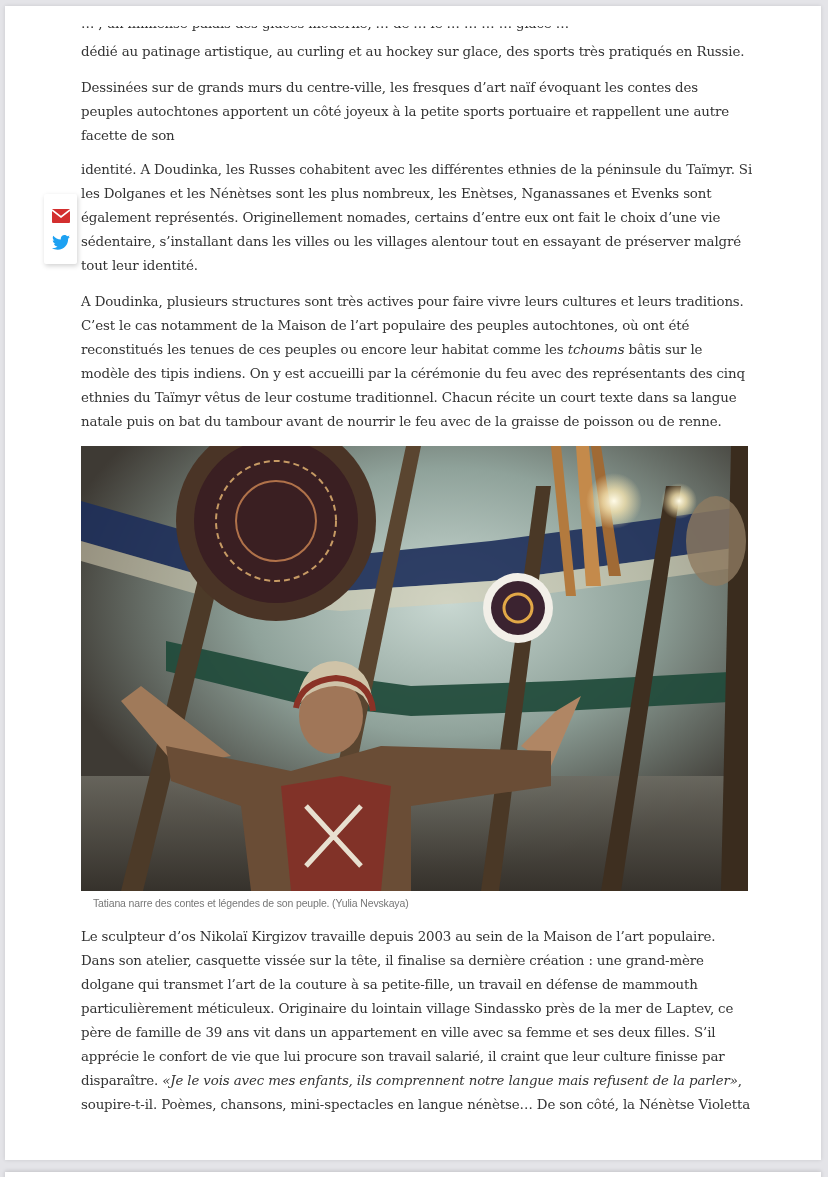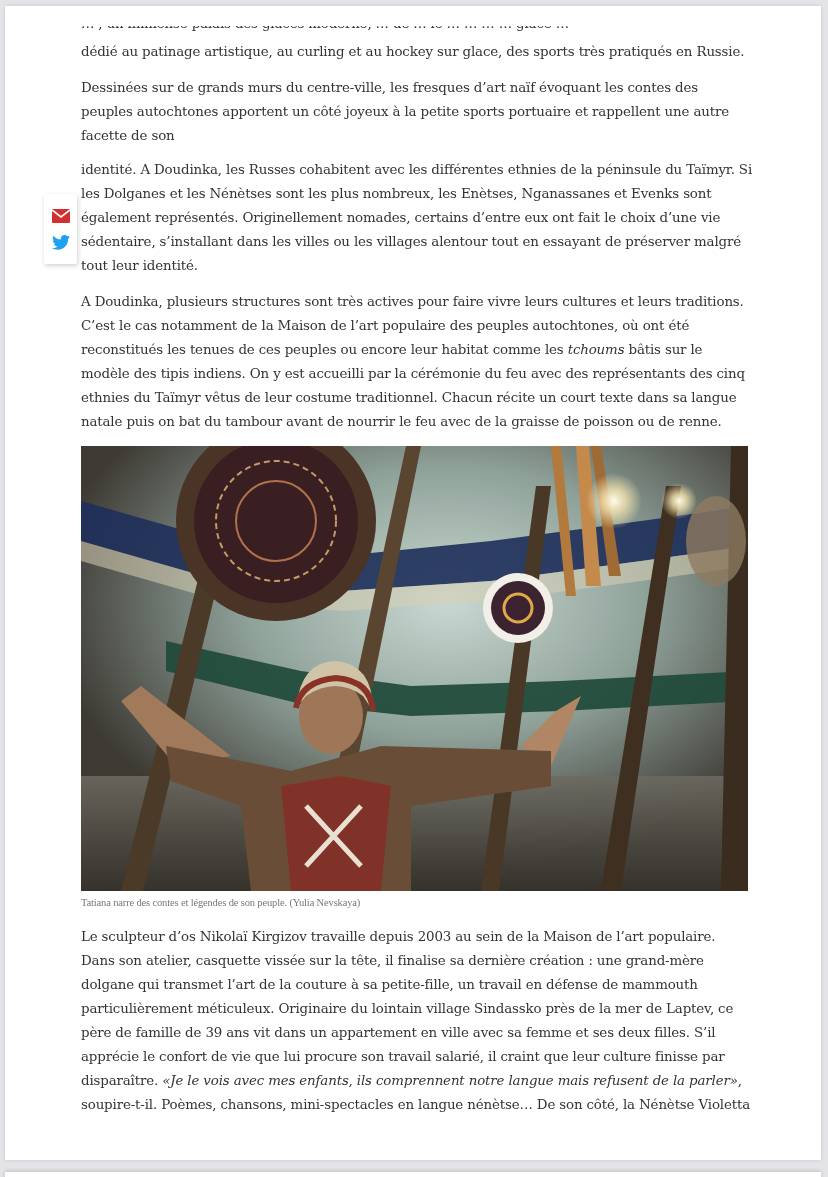--- a/index.html
+++ b/index.html
@@ -60,24 +60,24 @@
     em { }
     .figure {
       margin: 0 0 4px 0;
       width: 667px;
       height: 445px;
       position: relative;
       overflow: hidden;
       background: #3a3530;
     }
     .caption {
-      font-family: Liberation Serif, serif;
+      font-family: Liberation Sans, sans-serif;
       font-size: 10.5px;
       color: #777777;
-      margin: 4px 0 14px 0;
+      margin: 4px 0 14px 12px;
       line-height: 16px;
     }
     .share-bar {
       position: absolute;
       left: 44px;
       top: 194px;
       width: 33px;
       height: 70px;
       background: #ffffff;
       box-shadow: 1px 2px 5px rgba(0,0,0,0.18);

